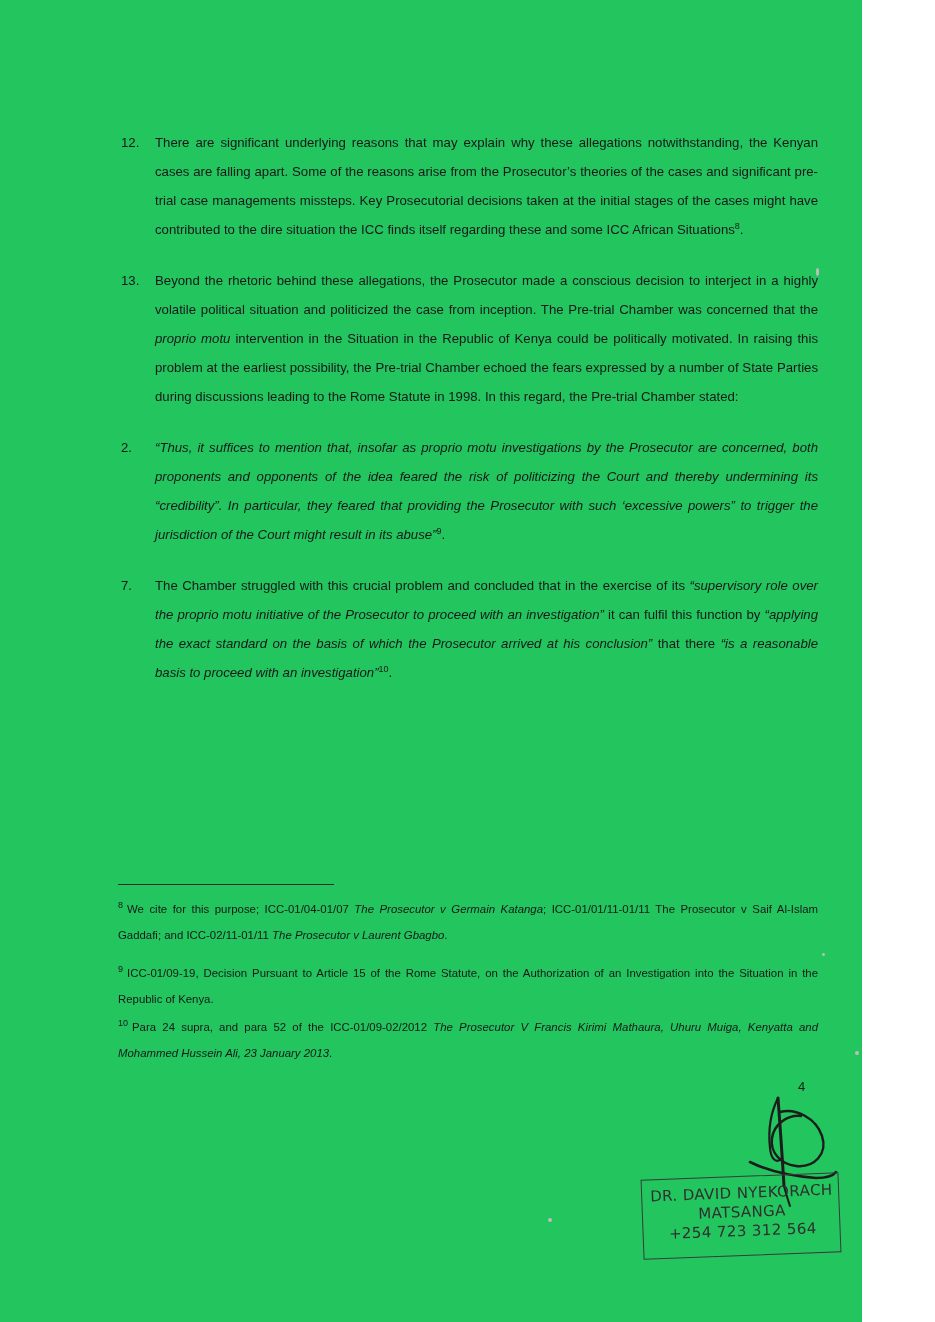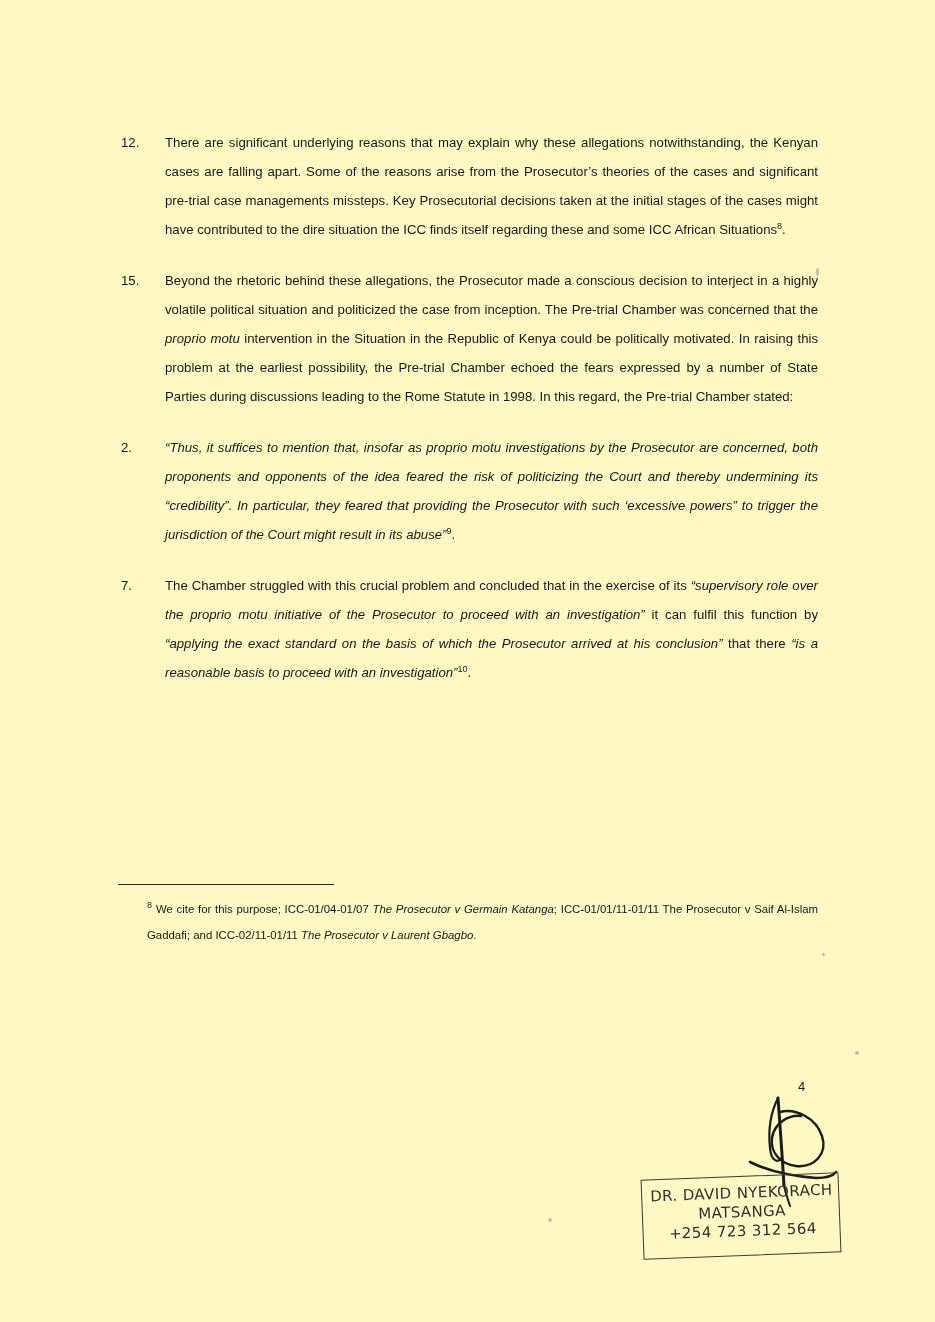--- a/index.html
+++ b/index.html
@@ -11,23 +11,23 @@
     width: 935px;
     height: 1322px;
     position: relative;
     font-family: "Liberation Sans", sans-serif;
     color: #1a1a1a;
     overflow: hidden;
   }
   .page {
     position: absolute;
     top: 0; left: 0;
-    width: 935px;
+    width: 862px;
     height: 1322px;
-    background: #fef9c3;
+    background: #22c55e;
     text-decoration: underline;
   }
   .content {
     position: absolute;
     left: 118px;
     top: 128px;
     width: 700px;
   }
   .para {
     display: flex;
@@ -44,21 +44,20 @@
     padding-left: 3px;
   }
   .para .body {
     flex: 1 1 auto;
     text-align: justify;
     text-justify: inter-word;
     hyphens: none;
   }
   .para .body.just {
     text-align: justify;
-    margin-left: 10px;
   }
   i, .it {
     font-style: italic;
   }
   sup {
     font-size: 9px;
     vertical-align: super;
     line-height: 0;
   }
   .rule {
@@ -74,21 +73,20 @@
     left: 118px;
     top: 896px;
     width: 700px;
     font-size: 11.4px;
     line-height: 26px;
     color: #17181a;
   }
   .fn {
     margin-bottom: 12px;
     text-align: justify;
-    margin-left: 29px;
   }
   .fn .mark {
     font-size: 9px;
     vertical-align: super;
     line-height: 0;
     margin-right: 4px;
   }
   .fn.tight {
     margin-bottom: 2px;
   }
@@ -162,21 +160,21 @@
 <div class="page">
 
   <div class="content">
 
     <div class="para">
       <span class="num">12.</span>
       <span class="body just"><span>There are significant underlying reasons that may explain why these allegations notwithstanding, the Kenyan cases are falling apart. Some of the reasons arise from the Prosecutor’s theories of the cases and significant pre-trial case managements missteps. Key Prosecutorial decisions taken at the initial stages of the cases might have contributed to the dire situation the ICC finds itself regarding these and some ICC African Situations</span><sup>8</sup><span>.</span></span>
     </div>
 
     <div class="para">
-      <span class="num">15.</span>
+      <span class="num">13.</span>
       <span class="body just"><span>Beyond the rhetoric behind these allegations, the Prosecutor made a conscious decision to interject in a highly volatile political situation and politicized the case from inception. The Pre-trial Chamber was concerned that the </span><i>proprio motu</i><span> intervention in the Situation in the Republic of Kenya could be politically motivated. In raising this problem at the earliest possibility, the Pre-trial Chamber echoed the fears expressed by a number of State Parties during discussions leading to the Rome Statute in 1998. In this regard, the Pre-trial Chamber stated:</span></span>
     </div>
 
     <div class="para">
       <span class="num">2.</span>
       <span class="body just"><i>“Thus, it suffices to mention that, insofar as proprio motu investigations by the Prosecutor are concerned, both proponents and opponents of the idea feared the risk of politicizing the Court and thereby undermining its “credibility”. In particular, they feared that providing the Prosecutor with such ‘excessive powers” to trigger the jurisdiction of the Court might result in its abuse”</i><sup>9</sup><span>.</span></span>
     </div>
 
     <div class="para">
       <span class="num">7.</span>
@@ -186,21 +184,27 @@
   </div>
 
   <div class="rule"></div>
 
   <div class="footnotes">
 
     <div class="fn">
       <span class="mark">8</span><span>We cite for this purpose; ICC-01/04-01/07 </span><i>The Prosecutor v Germain Katanga</i><span>; ICC-01/01/11-01/11 The Prosecutor v Saif Al-Islam Gaddafi; and ICC-02/11-01/11 </span><i>The Prosecutor v Laurent Gbagbo</i><span>.</span>
     </div>
 
-
+    <div class="fn tight">
+      <span class="mark">9</span><span>ICC-01/09-19, Decision Pursuant to Article 15 of the Rome Statute, on the Authorization of an Investigation into the Situation in the Republic of Kenya.</span>
+    </div>
+
+    <div class="fn">
+      <span class="mark">10</span><span>Para 24 supra, and para 52 of the ICC-01/09-02/2012 </span><i>The Prosecutor V Francis Kirimi Mathaura, Uhuru Muiga, Kenyatta and Mohammed Hussein Ali, 23 January 2013</i><span>.</span>
+    </div>
 
   </div>
 
   <div class="page-number">4</div>
 
   <div class="stamp-area">
 
     <svg class="signature" viewBox="0 0 230 130">
       <path d="M148 8 C150 35, 152 62, 154 96" stroke="#1c1c1c" stroke-width="3" fill="none" stroke-linecap="round"></path>
       <path d="M148 8 C141 22, 138 40, 140 58 C141 70, 147 74, 152 68" stroke="#1c1c1c" stroke-width="2.2" fill="none"></path>

